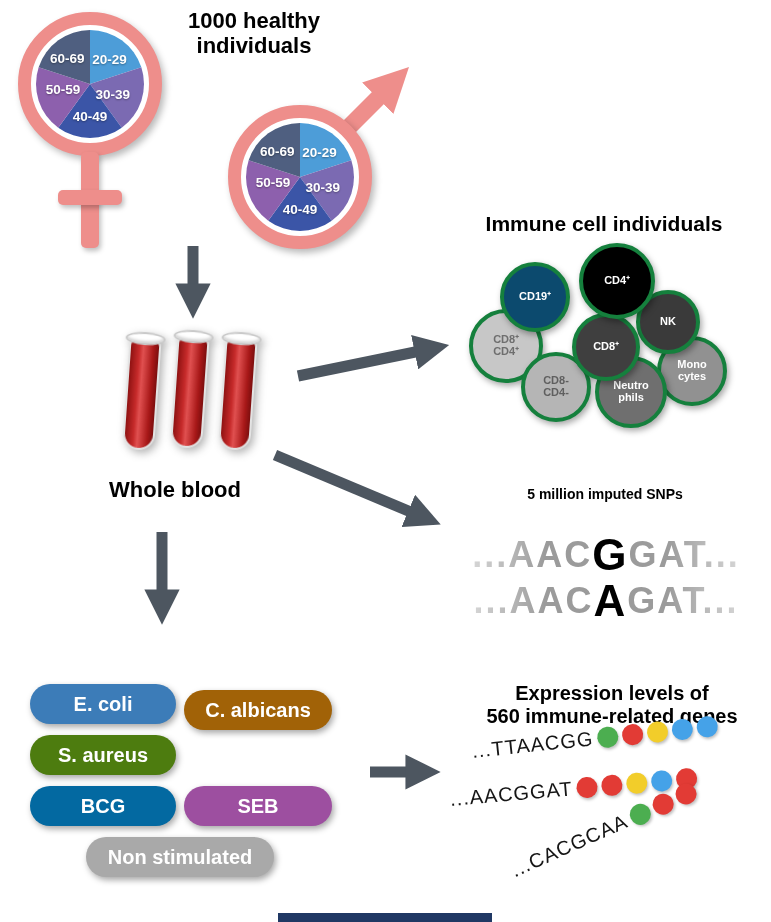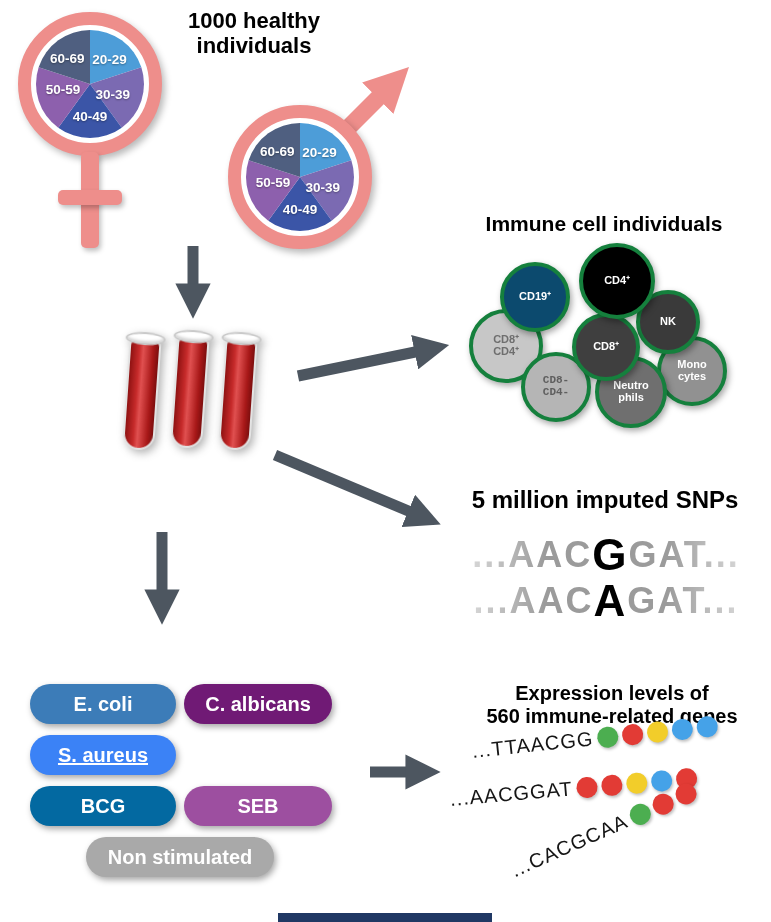--- a/index.html
+++ b/index.html
@@ -6,21 +6,21 @@
   #canvas {
     position:relative; width:771px; height:922px; overflow:hidden;
     background:#fff; font-family:"Liberation Sans", sans-serif; color:#000;padding-left:40px;
   }
   .title {
     position:absolute; font-weight:bold; font-size:22px; text-align:center;
     white-space:pre-line; line-height:1.15; color:#000;
   }
   #demo-title  { left:148px; top:8px;   width:212px; }
   #immune-title{ left:449px; top:212px; width:310px; font-size:21px; }
-  #snps-title  { left:440px; top:486px; width:330px; font-size:24px; }
+  #snps-title  { left:440px; top:486px; width:330px; font-size:14px; }
   #expr-title  { left:452px; top:682px; width:320px; font-size:20px; }
   #blood-label { left:85px;  top:477px; width:180px; }
 
   
   .gender { position:absolute; }
   #female { left:18px; top:12px; width:150px; height:240px; }
   #male   { left:228px; top:105px; width:150px; height:150px; }
   .ring {
     position:absolute; left:0; top:0; width:144px; height:144px; box-sizing:border-box;
     border:13px solid #ee8e8b; border-radius:50%; background:#fff;
@@ -184,27 +184,28 @@
     <div class="tube-rim"></div>
   </div>
   <div class="tube" id="tube2">
     <div class="tube-body"></div>
     <div class="tube-rim"></div>
   </div>
   <div class="tube" id="tube3">
     <div class="tube-body"></div>
     <div class="tube-rim"></div>
   </div>
+  <div class="title" id="blood-label">Whole blood</div>
 
   <div class="title" id="immune-title">Immune cell individuals</div>
   <div class="cell c0" style="background: rgb(199, 199, 199); color: rgb(110, 110, 110);">
     <span class="cell-label">CD8⁺
 CD4⁺</span>
   </div>
-  <div class="cell c1" style="background: rgb(181, 181, 181); color: rgb(95, 95, 95); font-family: Liberation Mono, monospace;">
+  <div class="cell c1" style="background: rgb(181, 181, 181); color: rgb(95, 95, 95);">
     <span class="cell-label">CD8-
 CD4-</span>
   </div>
   <div class="cell c2" style="background: rgb(145, 145, 145); color: rgb(255, 255, 255);">
     <span class="cell-label">Mono
 cytes</span>
   </div>
   <div class="cell c3" style="background: rgb(58, 58, 58); color: rgb(255, 255, 255);">
     <span class="cell-label">NK</span>
   </div>
@@ -226,24 +227,24 @@
   <div class="snp-line" id="snp-line-0">
     <span>...AAC</span><span class="snp-var">G</span><span>GAT...</span>
   </div>
   <div class="snp-line" id="snp-line-1">
     <span>...AAC</span><span class="snp-var">A</span><span>GAT...</span>
   </div>
 
   <div class="pill p0" style="background: rgb(60, 124, 184);">
     <span>E. coli</span>
   </div>
-  <div class="pill p1" style="background: #701a75;">
+  <div class="pill p1" style="background: #a16207; margin-top: 6px;">
     <span>C. albicans</span>
   </div>
-  <div class="pill p2" style="background: #3b82f6; text-decoration: underline;">
+  <div class="pill p2" style="background: #4d7c0f;">
     <span>S. aureus</span>
   </div>
   <div class="pill p4" style="background: #0369a1;">
     <span>BCG</span>
   </div>
   <div class="pill p6" style="background: rgb(169, 169, 169);">
     <span>Non stimulated</span>
   </div>
   <div class="pill p5" style="background: rgb(157, 79, 160);">
     <span>SEB</span>

